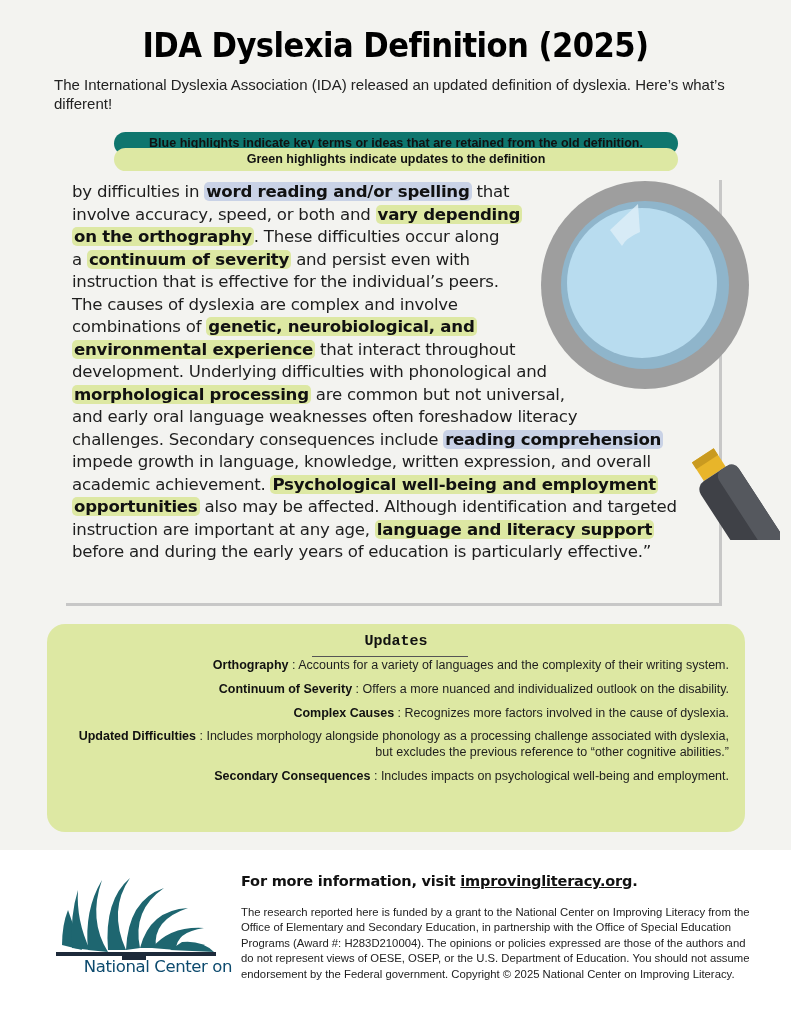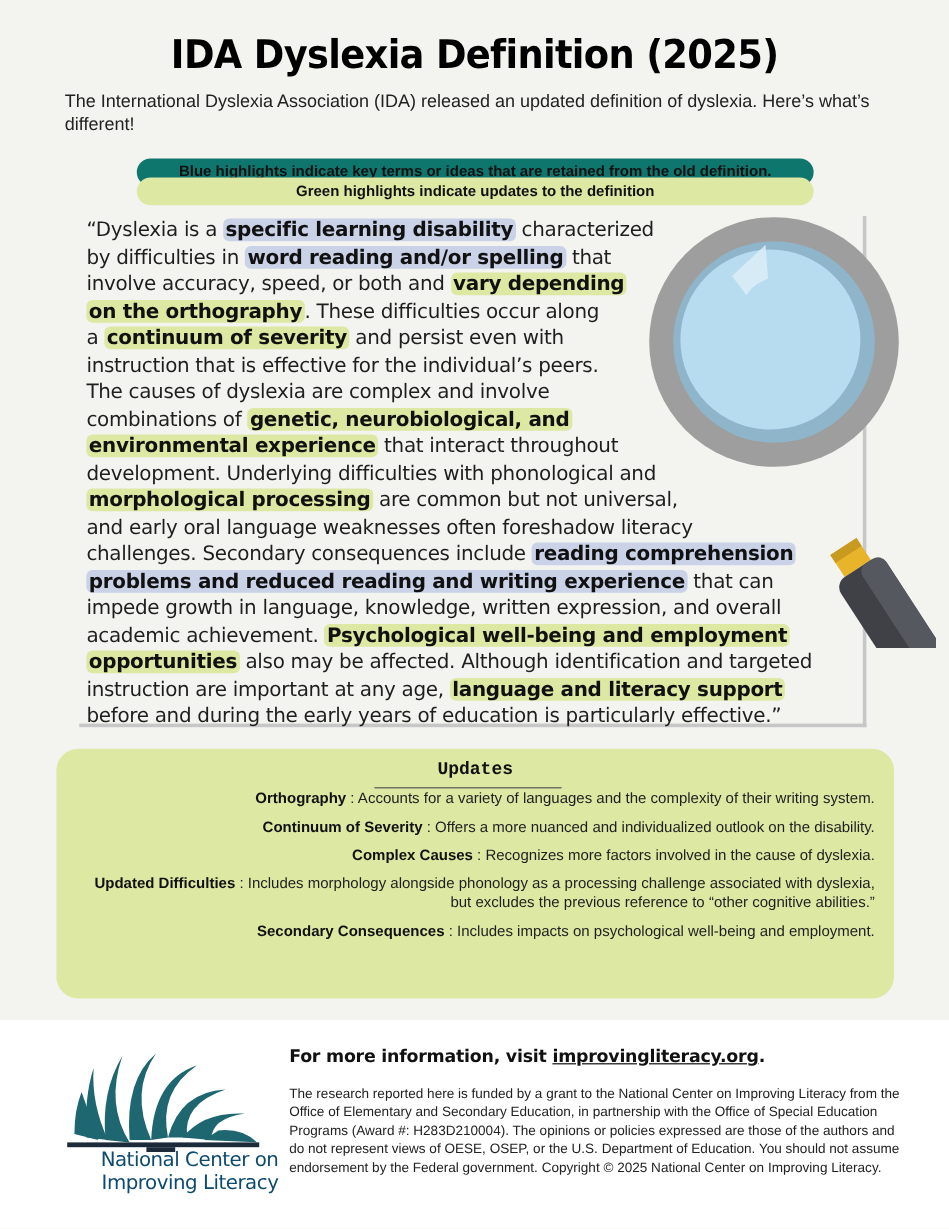--- a/index.html
+++ b/index.html
@@ -95,34 +95,32 @@
     <rect x="166" y="292" width="46" height="120" rx="10" fill="#3f4147"></rect>
     <rect x="189" y="292" width="23" height="120" rx="8" fill="#55585e"></rect>
   </g>
   <circle cx="115" cy="105" r="104" fill="#9e9e9e"></circle>
   <circle cx="115" cy="105" r="84" fill="#8fb5cb"></circle>
   <circle cx="112" cy="103" r="75" fill="#b8dcef"></circle>
   <path d="M 80 50 L 108 24 L 110 52 Q 96 58 92 66 Z" fill="#dcedf7" opacity="0.85"></path>
 </svg>
 
 <div class="quote" id="quote">
-    <span class="ln"><span>“Dyslexia is a </span><span class="hl blue">specific learning disability</span><span> characterized</span></span>
     <span class="ln"><span>by difficulties in </span><span class="hl blue">word reading and/or spelling</span><span> that</span></span>
     <span class="ln"><span>involve accuracy, speed, or both and </span><span class="hl green">vary depending</span></span>
     <span class="ln"><span class="hl green">on the orthography</span><span>. These difficulties occur along</span></span>
     <span class="ln"><span>a </span><span class="hl green">continuum of severity</span><span> and persist even with</span></span>
     <span class="ln"><span>instruction that is effective for the individual’s peers.</span></span>
     <span class="ln"><span>The causes of dyslexia are complex and involve</span></span>
     <span class="ln"><span>combinations of </span><span class="hl green">genetic, neurobiological, and</span></span>
     <span class="ln"><span class="hl green">environmental experience</span><span> that interact throughout</span></span>
     <span class="ln"><span>development. Underlying difficulties with phonological and</span></span>
     <span class="ln"><span class="hl green">morphological processing</span><span> are common but not universal,</span></span>
     <span class="ln"><span>and early oral language weaknesses often foreshadow literacy</span></span>
     <span class="ln"><span>challenges. Secondary consequences include </span><span class="hl blue">reading comprehension</span></span>
-    <span class="ln"><span class="hl blue">problems and reduced reading and writing experience</span><span> that can</span></span>
     <span class="ln"><span>impede growth in language, knowledge, written expression, and overall</span></span>
     <span class="ln"><span>academic achievement. </span><span class="hl green">Psychological well-being and employment</span></span>
     <span class="ln"><span class="hl green">opportunities</span><span> also may be affected. Although identification and targeted</span></span>
     <span class="ln"><span>instruction are important at any age, </span><span class="hl green">language and literacy support</span></span>
     <span class="ln"><span>before and during the early years of education is particularly effective.”</span></span>
   </div>
 
 <section class="updates">
   <div class="updates-title">Updates</div>
   <div class="updates-rule"></div>
@@ -144,17 +142,16 @@
     <path d="M74 80 L88 78 Q80 40 112 18 Q76 30 74 80 Z"></path>
     <path d="M88 78 L104 78 Q100 50 136 38 Q98 40 88 78 Z"></path>
     <path d="M100 78 L124 80 Q124 62 152 58 Q118 56 100 78 Z"></path>
     <path d="M118 80 L162 82 Q150 70 130 72 Z"></path>
   </g>
   <rect x="4" y="82" width="160" height="4" fill="#1d2a3a"></rect>
   <rect x="70" y="86" width="24" height="4" fill="#1d2a3a"></rect>
 </svg>
 <div class="logo-text">
   <div>National Center on</div>
-  <div>Improving Literacy</div>
 </div>
 
 <div class="more-info"><span>For more information, visit </span><a class="link">improvingliteracy.org</a><span>.</span></div>
 <p class="disclaimer">The research reported here is funded by a grant to the National Center on Improving Literacy from the Office of Elementary and Secondary Education, in partnership with the Office of Special Education Programs (Award #: H283D210004). The opinions or policies expressed are those of the authors and do not represent views of OESE, OSEP, or the U.S. Department of Education. You should not assume endorsement by the Federal government. Copyright © 2025 National Center on Improving Literacy.</p>
 
 </body></html>

